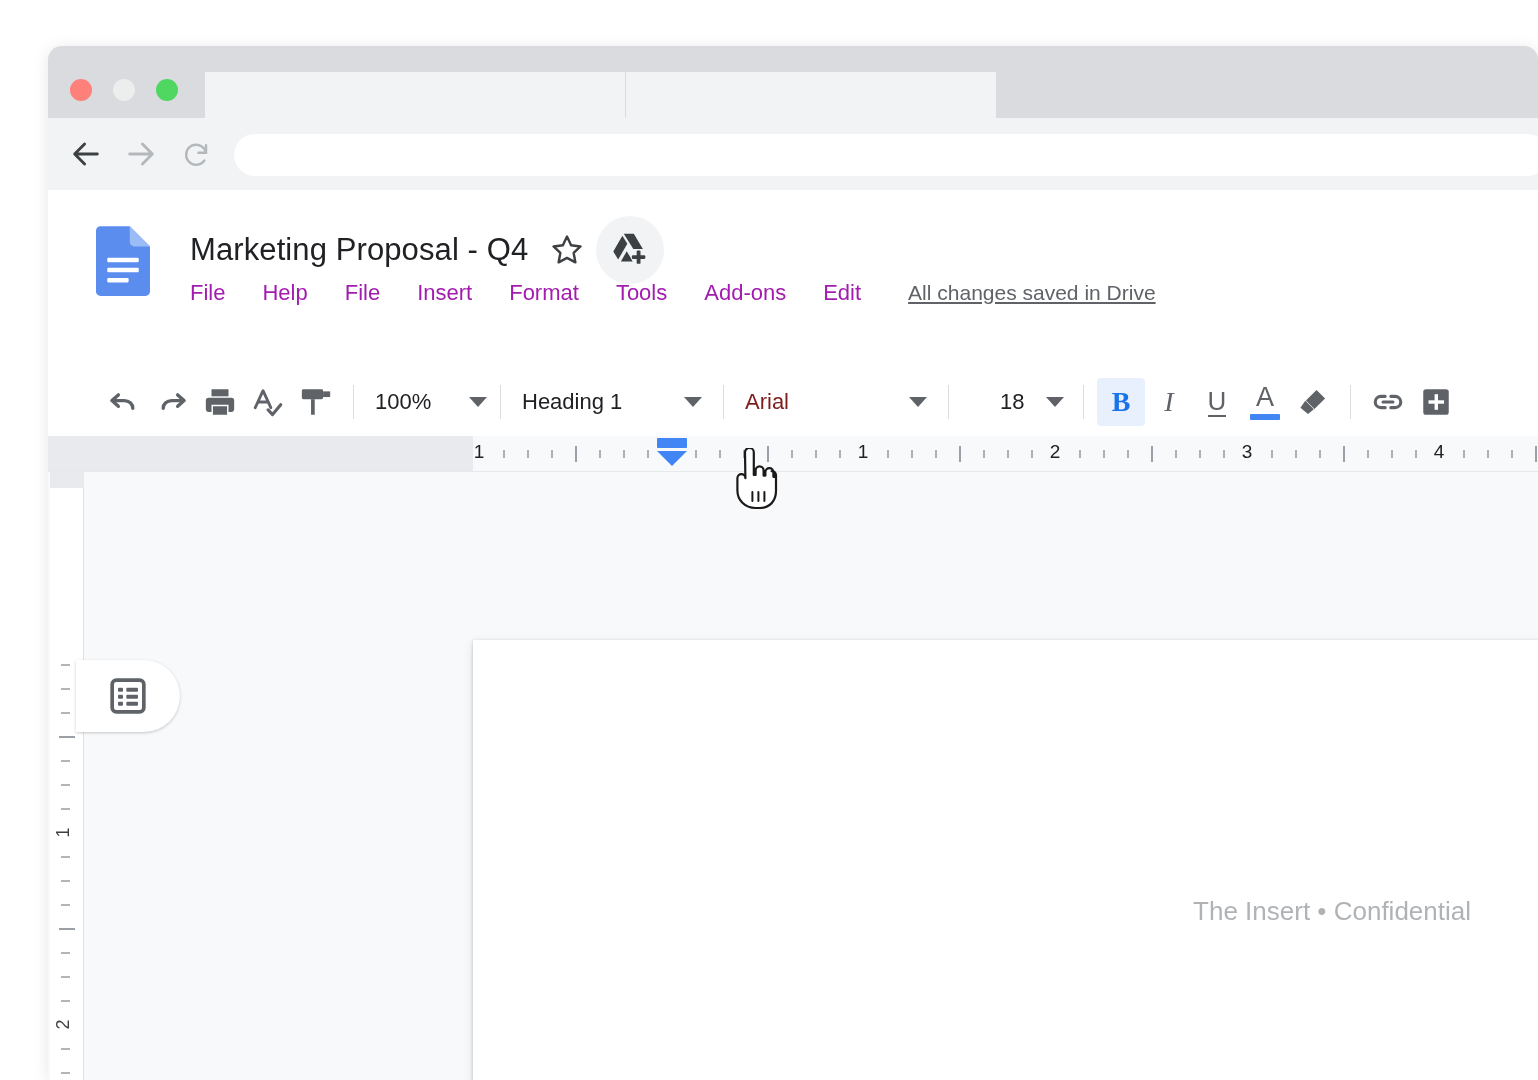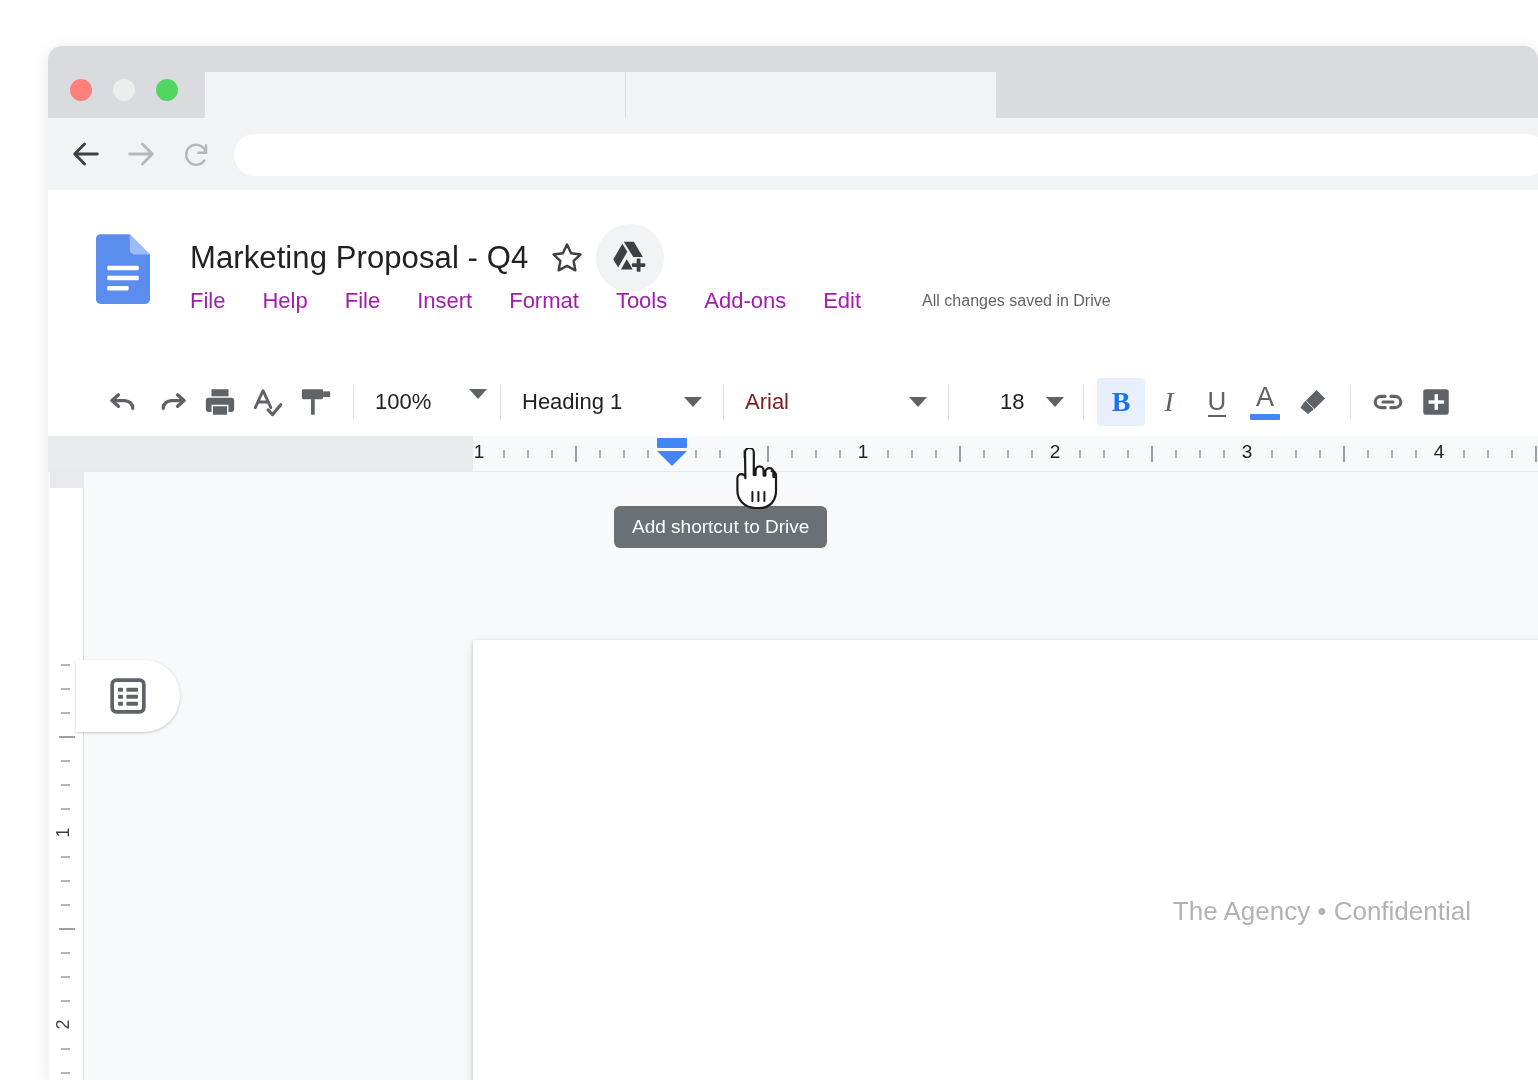--- a/index.html
+++ b/index.html
@@ -64,41 +64,41 @@
     padding:0 20px; border-radius:22px;
   }
 
   
   .docs-app{
     position:absolute; left:0; top:144px; width:1490px; height:890px;
     background:#ffffff;
   }
 
   
-  .docs-header{ position:absolute; left:0; top:16px; width:1490px; height:120px; background:#fff;text-align:center; }
+  .docs-header{ position:absolute; left:0; top:8px; width:1490px; height:120px; background:#fff;text-align:center; }
   .docs-logo{ position:absolute; left:48px; top:28px; width:54px; height:70px; }
 
   .doc-title-row{ position:absolute; left:142px; top:28px; height:48px; display:flex; align-items:center; }
   .doc-title{
     font-size:31px; color:#202124; font-weight:400; letter-spacing:.1px;
     white-space:nowrap;
   }
   .star-btn{ margin-left:22px; width:34px; height:34px; display:flex; align-items:center; justify-content:center; }
   .drive-btn{
     margin-left:12px; width:68px; height:68px; border-radius:50%;
     background:#f1f3f4; display:flex; align-items:center; justify-content:center;
   }
 
   .menubar{ position:absolute; left:142px; top:82px; display:flex; align-items:center; }
   .menu-item{
     font-size:22px; color:#a21caf; margin-right:37px; white-space:nowrap;
   }
   .save-status{
-    font-size:16px; color:#5f6368; white-space:nowrap;
-    margin-left:24px;
+    font-size:21px; color:#5f6368; text-decoration:underline; white-space:nowrap;
+    margin-left:10px;
   }
 
   
   .tooltip{
     position:absolute; left:566px; top:316px;
     background:#6b7075; color:#fff;
     font-size:19px; padding:10px 18px; border-radius:6px;
     white-space:nowrap; z-index:60;
   }
 
@@ -106,21 +106,21 @@
   .cursor{ position:absolute; left:680px; top:258px; z-index:70; pointer-events:none; }
 
   
   .toolbar{
     position:absolute; left:0; top:178px; width:1490px; height:68px;
     background:#fff; display:flex; align-items:center;
   }
   .tb{ width:48px; height:48px; display:flex; align-items:center; justify-content:center; flex:0 0 auto; }
   .tb.active{ background:#e8f0fe; border-radius:4px; }
   .tb-sep{ width:1px; height:34px; background:#dadce0; flex:0 0 auto; margin:0 13px; }
-  .tb-zoom{ display:flex; flex:0 0 auto; width:120px; }
+  .tb-zoom{ display:flex; align-items:center; flex:0 0 auto; width:120px; }
   .tb-zoom .lbl{ font-size:22px; color:#202124; margin-left:8px; }
   .caret{ width:0;height:0;border-left:9px solid transparent;border-right:9px solid transparent;border-top:10px solid #5f6368; }
   .tb-style{ display:flex; align-items:center; justify-content:space-between; flex:0 0 auto; width:196px; padding:0 8px; }
   .tb-style .lbl{ font-size:22px; color:#202124; }
   .tb-font{ display:flex; align-items:center; justify-content:space-between; flex:0 0 auto; width:198px; padding:0 8px; }
   .tb-font .lbl{ font-size:22px; color:#7f1d1d; }
   .tb-size{ display:flex; align-items:center; justify-content:space-between; flex:0 0 auto; width:108px; padding:0 6px;}
   .tb-size .lbl{ font-size:22px; color:#202124;margin-left:32px; }
 
   
@@ -260,21 +260,20 @@
           <span class="menu-item">File</span>
           <span class="menu-item">Insert</span>
           <span class="menu-item">Format</span>
           <span class="menu-item">Tools</span>
           <span class="menu-item">Add-ons</span>
           <span class="menu-item">Edit</span>
           <span class="save-status">All changes saved in Drive</span>
         </div>
       </div>
 
-      <div class="tooltip">Add shortcut to Drive</div>
 
       <svg class="cursor" width="52" height="66" viewBox="0 0 26 33">
         <path d="M8.5 2.2c0-1.2 1-2.2 2.2-2.2s2.2 1 2.2 2.2v11.3h.9v-2.3c0-1.1.9-2 2-2s2 .9 2 2v2.6h.9v-1.7c0-1.1.9-2 2-2s2 .9 2 2v2.3h.9v-1c0-1-.8-1.8-1.8-1.8h.2c1.1 0 2 .9 2 2v7.8c0 5.3-3.3 8.6-8.2 8.6h-2.1C8.4 30 4.7 26 4.7 21.3v-6.2c0-1.1.9-2 2-2s2 .9 2 2z" fill="#ffffff" stroke="#1a1a1a" stroke-width="1.1" stroke-linejoin="round"></path>
         <g stroke="#1a1a1a" stroke-width="1" stroke-linecap="round">
           <line x1="12.2" y1="22" x2="12.2" y2="26.5"></line>
           <line x1="15.2" y1="22" x2="15.2" y2="26.5"></line>
           <line x1="18.2" y1="22" x2="18.2" y2="26.5"></line>
         </g>
       </svg>
 
@@ -479,20 +478,20 @@
             <rect x="6" y="7" width="3" height="2.4" rx=".6" fill="#5f6368"></rect>
             <rect x="11" y="7" width="7" height="2.4" rx=".6" fill="#5f6368"></rect>
             <rect x="6" y="11.2" width="3" height="2.4" rx=".6" fill="#5f6368"></rect>
             <rect x="11" y="11.2" width="7" height="2.4" rx=".6" fill="#5f6368"></rect>
             <rect x="6" y="15.4" width="3" height="2.4" rx=".6" fill="#5f6368"></rect>
             <rect x="11" y="15.4" width="7" height="2.4" rx=".6" fill="#5f6368"></rect>
           </svg>
         </div>
 
         <div class="page">
-          <div class="hdr-sub">The Agency • Confidential</div>
+          <div class="hdr-sub">The Insert • Confidential</div>
 
         </div>
 
       </div>
     </div>
   </div>
 </div>
 
 </body></html>

